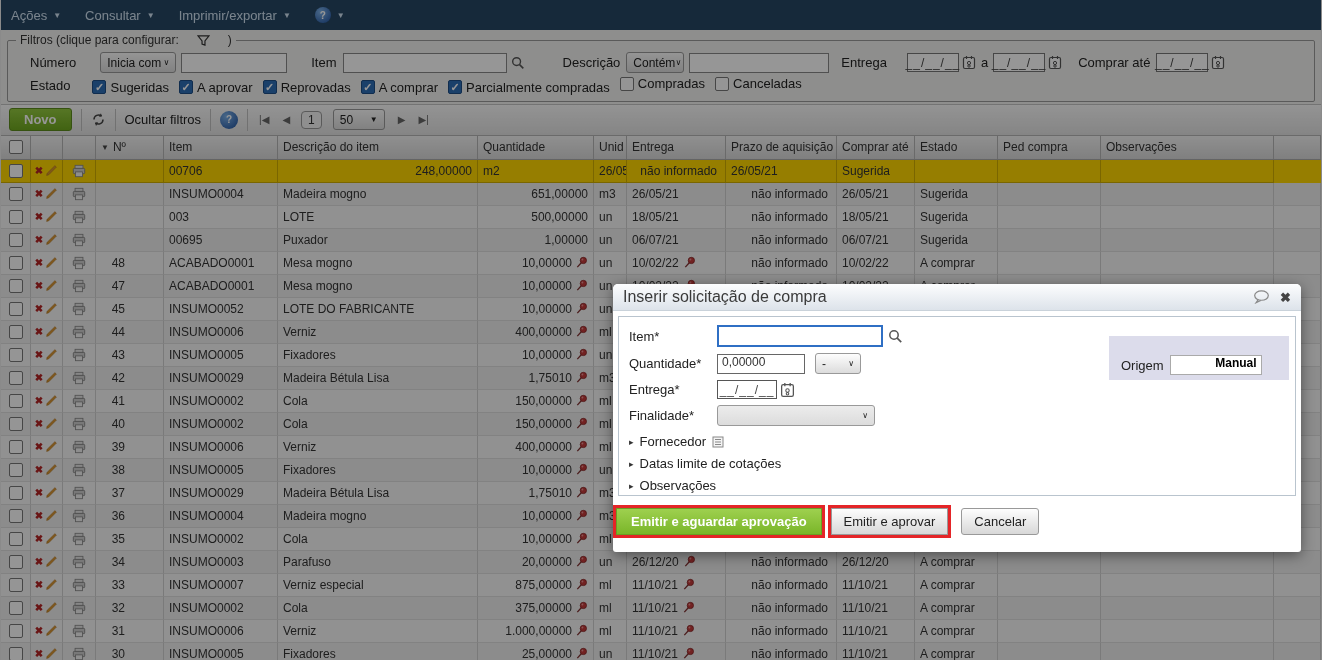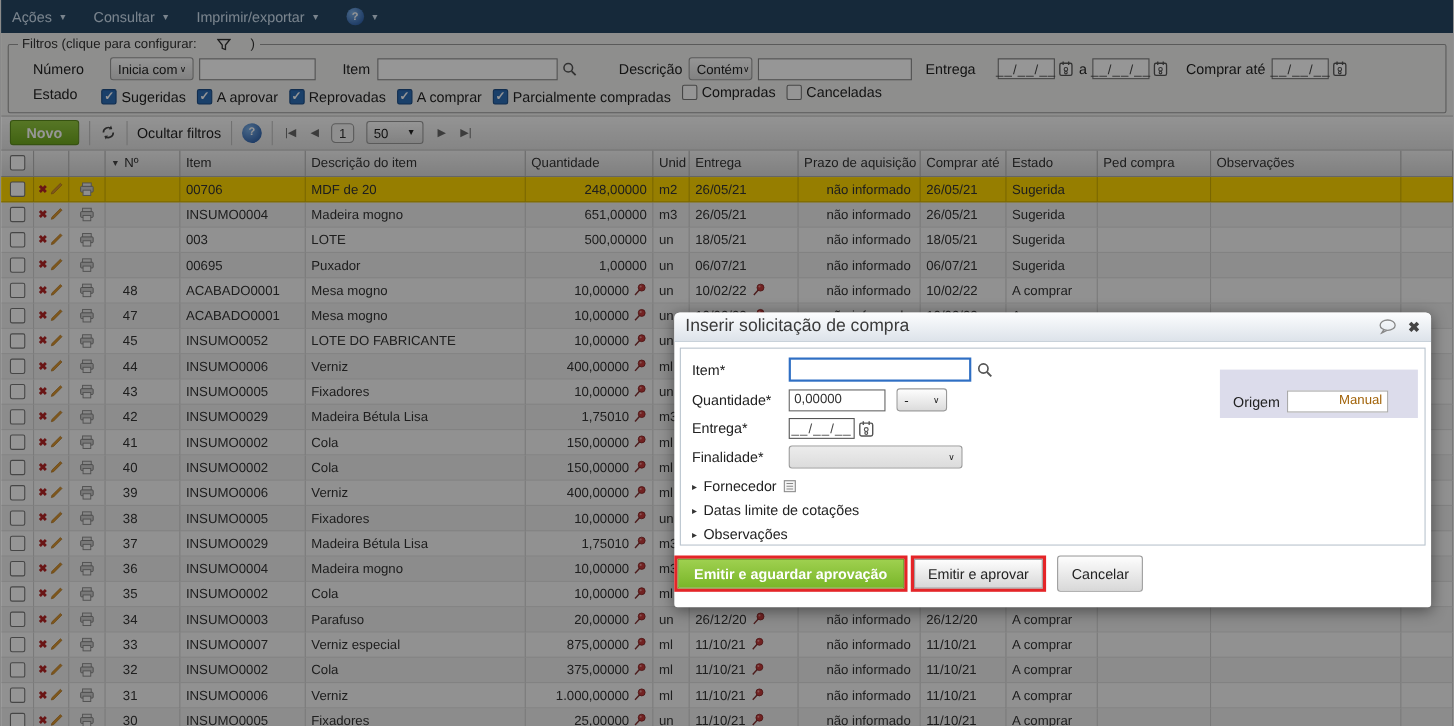--- a/index.html
+++ b/index.html
@@ -66,25 +66,25 @@
   .close-x { font-size:13px; font-weight:bold; color:#444; cursor:pointer; }
   .modal-body { position:relative; margin:5px 5px 0 5px; height:180px; border:1px solid #b9c4ce; background:#fff; padding:8px 8px 6px 10px; overflow:hidden; }
   .mrow { display:flex; align-items:center; margin-bottom:6px; }
   .mlabel { width:88px; font-size:13px; color:#222; flex:none; }
   .item-input { width:166px; height:22px; border:2px solid #2f6fc4; }
   .qty-input { width:88px; text-align:left; border-color:#666; }
   .unit-dd { width:46px; margin-left:10px; }
   .fin-dd { width:158px; background:linear-gradient(#ececec,#dcdcdc); }
   .origem { position:absolute; top:19px; right:6px; background:#dcdceb; padding:19px 10px 5px 12px; display:flex; align-items:center; gap:6px; width:180px;text-align:right; }
   .origem .flabel { font-size:13px; }
-  .origem .tinput { width:92px; color:#a16207; border-color:#aaa; }
+  .origem .tinput { width:92px; color:#000000; border-color:#aaa;font-weight:bold; }
   .sections { margin-top:8px; }
   .secrow { display:flex; align-items:center; gap:6px; font-size:13px; color:#222; margin-bottom:7px; cursor:pointer; }
   .secrow .arrow { font-size:9px; color:#333; }
-  .modal-foot { display:flex; padding:9px 0 0 0; }
+  .modal-foot { display:flex; align-items:center; padding:9px 0 0 0; }
   .hl-box { border:3px solid #e42528; display:inline-flex; }
   .hl-box + .hl-box { margin-left:3px; }
   .btn-green { background:linear-gradient(#9ed04f,#7ab629); border:1px solid #699f23; color:#fff; font-weight:bold; font-size:13px; padding:5px 14px; cursor:pointer; }
   .btn-gray { background:linear-gradient(#fdfdfd,#d8d8d8); border:1px solid #999; color:#222; font-size:13px; padding:5px 12px; cursor:pointer; }
   .btn-cancel { border-radius:3px; margin-left:10px; }
   svg { display:block; }
 </style>
 </head>
 <body>
 
@@ -266,21 +266,20 @@
           <span class="icobtn">
             <svg viewBox="0 0 16 16" width="14" height="14">
               <rect x="3.5" y="1.5" width="9" height="4" fill="#e4e4e4" stroke="#8a8a8a"></rect>
               <rect x="1.5" y="5" width="13" height="6" rx="1" fill="#cdcdcd" stroke="#808080"></rect>
               <rect x="4" y="9" width="8" height="5.5" fill="#f2f2f2" stroke="#8a8a8a"></rect>
             </svg>
           </span>
         </div>
         <div class="c no"></div>
         <div class="c">00706</div>
-        <div class="c">MDF de 20</div>
         <div class="c qty">248,00000</div>
         <div class="c">m2</div>
         <div class="c ent">26/05/21</div>
         <div class="c prazo">não informado</div>
         <div class="c">26/05/21</div>
         <div class="c">Sugerida</div>
         <div class="c"></div>
         <div class="c"></div>
         <div class="c"></div>
       </div>

